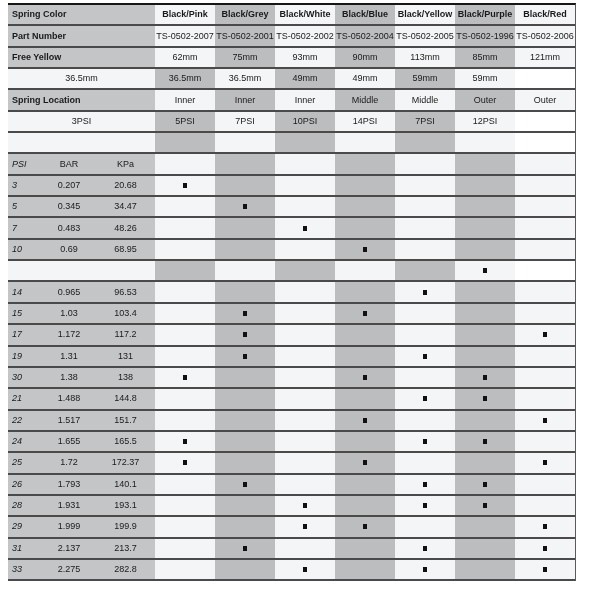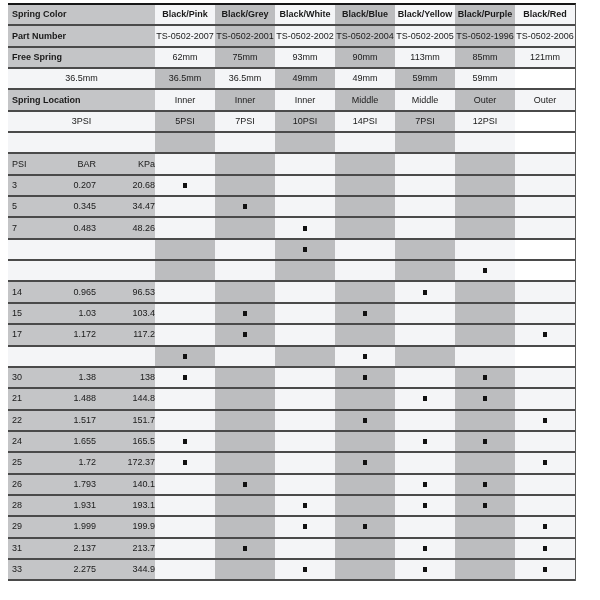--- a/index.html
+++ b/index.html
@@ -29,22 +29,22 @@
     justify-content:flex-start;padding-left:4px;
   }
   .cell.gray{background:var(--col-gray,#bcbdbf);}
   .cell.light{background:var(--col-light,#f4f5f7);}
   .bold{font-weight:bold;}
   .cell.sub{
     display:grid;grid-template-columns:34px 54px 59px;
     align-items:center;padding-left:0;
   }
   .sub span{display:block;}
-  .sub .psi{text-align:left;padding-left:4px;}
-  .sub .bar,.sub .kpa{text-align:right;}
+  .sub .psi{text-align:left;padding-left:4px;font-style:italic;}
+  .sub .bar,.sub .kpa{text-align:center;}
   .dot{width:4px;height:5px;background:var(--dot,#111);}
 </style>
 </head>
 <body>
 
 <div class="page">
   <div class="tbl" id="spring-table">
       <div class="trow">
         <div class="cell label bold">Spring Color</div>
         <div class="cell light bold">Black/Pink</div>
@@ -59,21 +59,21 @@
         <div class="cell label bold">Part Number</div>
         <div class="cell light">TS-0502-2007</div>
         <div class="cell gray">TS-0502-2001</div>
         <div class="cell light">TS-0502-2002</div>
         <div class="cell gray">TS-0502-2004</div>
         <div class="cell light">TS-0502-2005</div>
         <div class="cell gray">TS-0502-1996</div>
         <div class="cell light">TS-0502-2006</div>
       </div>
       <div class="trow">
-        <div class="cell label bold">Free Spring</div>
+        <div class="cell label bold">Free Yellow</div>
         <div class="cell light">62mm</div>
         <div class="cell gray">75mm</div>
         <div class="cell light">93mm</div>
         <div class="cell gray">90mm</div>
         <div class="cell light">113mm</div>
         <div class="cell gray">85mm</div>
         <div class="cell light">121mm</div>
       </div>
       <div class="trow">
         <div class="cell light">36.5mm</div>
@@ -168,20 +168,25 @@
         <div class="cell gray"></div>
         <div class="cell light">
           <span class="dot"></span>
         </div>
         <div class="cell gray"></div>
         <div class="cell light"></div>
         <div class="cell gray"></div>
         <div class="cell light"></div>
       </div>
       <div class="trow">
+        <div class="cell label sub">
+          <span class="psi">10</span>
+          <span class="bar">0.69</span>
+          <span class="kpa">68.95</span>
+        </div>
         <div class="cell light"></div>
         <div class="cell gray"></div>
         <div class="cell light"></div>
         <div class="cell gray">
           <span class="dot"></span>
         </div>
         <div class="cell light"></div>
         <div class="cell gray"></div>
         <div class="cell light"></div>
       </div>
@@ -242,20 +247,25 @@
         </div>
         <div class="cell light"></div>
         <div class="cell gray"></div>
         <div class="cell light"></div>
         <div class="cell gray"></div>
         <div class="cell light">
           <span class="dot"></span>
         </div>
       </div>
       <div class="trow">
+        <div class="cell label sub">
+          <span class="psi">19</span>
+          <span class="bar">1.31</span>
+          <span class="kpa">131</span>
+        </div>
         <div class="cell light"></div>
         <div class="cell gray">
           <span class="dot"></span>
         </div>
         <div class="cell light"></div>
         <div class="cell gray"></div>
         <div class="cell light">
           <span class="dot"></span>
         </div>
         <div class="cell gray"></div>
@@ -434,21 +444,21 @@
         </div>
         <div class="cell gray"></div>
         <div class="cell light">
           <span class="dot"></span>
         </div>
       </div>
       <div class="trow">
         <div class="cell label sub">
           <span class="psi">33</span>
           <span class="bar">2.275</span>
-          <span class="kpa">344.9</span>
+          <span class="kpa">282.8</span>
         </div>
         <div class="cell light"></div>
         <div class="cell gray"></div>
         <div class="cell light">
           <span class="dot"></span>
         </div>
         <div class="cell gray"></div>
         <div class="cell light">
           <span class="dot"></span>
         </div>

